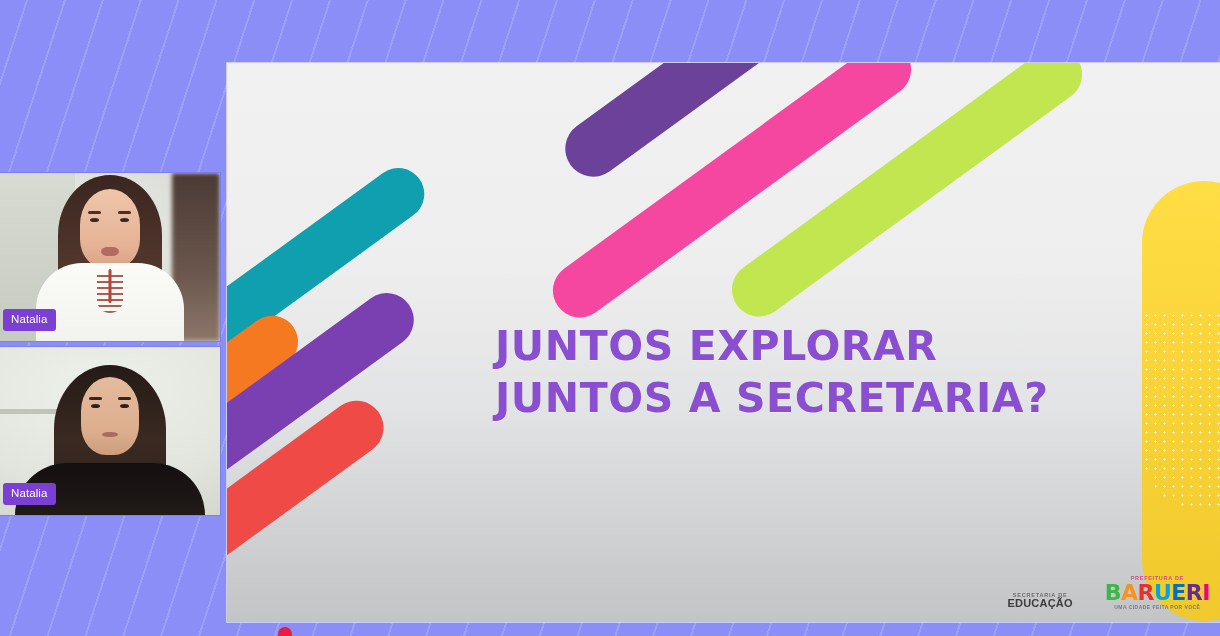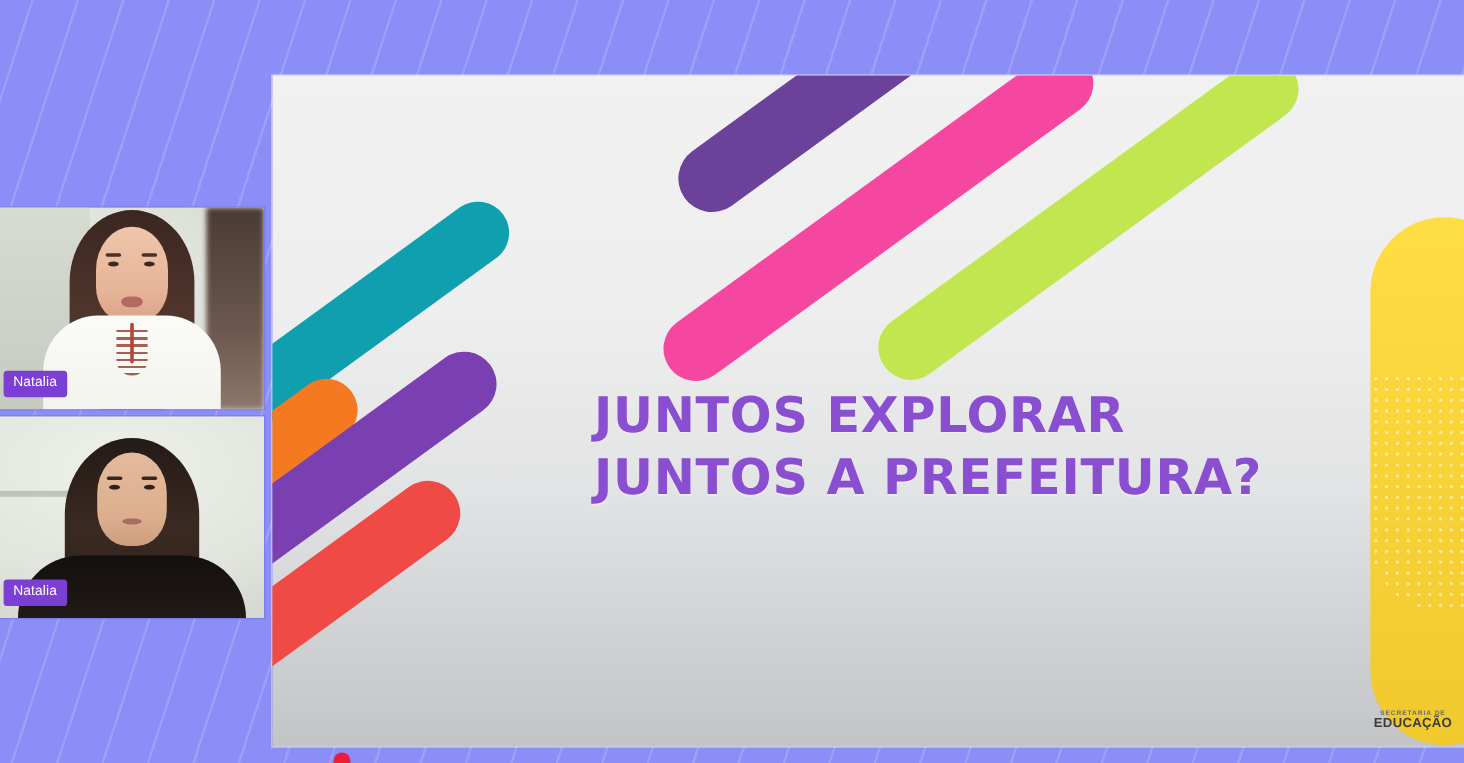--- a/index.html
+++ b/index.html
@@ -326,30 +326,35 @@
 
     <div class="stick" style="background:#7a3fb0; width:360px; height:54px; left:-144px; top:320px; transform:rotate(-36deg);"></div>
 
     <div class="stick" style="background:#ef4a45; width:300px; height:54px; left:-120px; top:410px; transform:rotate(-36deg);"></div>
 
     <div id="yellow-pill"></div>
     <div id="yellow-pill-dots"></div>
 
     <div id="slide-headline">
       <span class="hl-line">JUNTOS EXPLORAR</span>
-      <span class="hl-line">JUNTOS A PREFEITURA?</span>
+      <span class="hl-line">JUNTOS A SECRETARIA?</span>
     </div>
 
     <div id="slide-footer">
 
       <div id="logo-secretaria">
         <span class="sec-top">SECRETARIA DE</span>
         <span class="sec-main">EDUCAÇÃO</span>
       </div>
 
+      <div id="logo-barueri">
+        <span class="bar-top">PREFEITURA DE</span>
+        <span class="bar-word"><span style="color: rgb(60, 181, 74);">B</span><span style="color: rgb(247, 148, 30);">A</span><span style="color: rgb(230, 51, 42);">R</span><span style="color: rgb(0, 166, 226);">U</span><span style="color: rgb(0, 114, 188);">E</span><span style="color: rgb(102, 45, 145);">R</span><span style="color: rgb(236, 0, 140);">I</span></span>
+        <span class="bar-sub">UMA CIDADE FEITA POR VOCÊ</span>
+      </div>
 
     </div>
   </div>
 
   <div id="filmstrip">
 
     <div class="video-tile" id="tile-natalia">
       <div class="video-frame">
         <div class="wall-left"></div>
         <div class="door-dark"></div>

